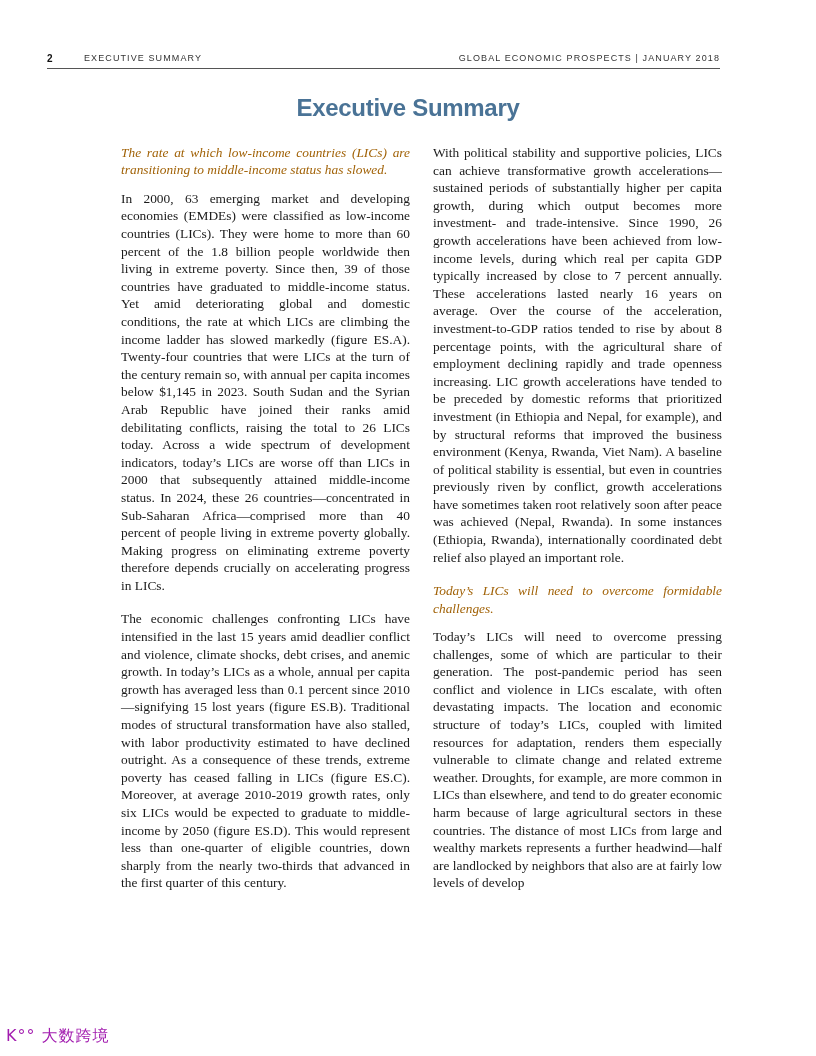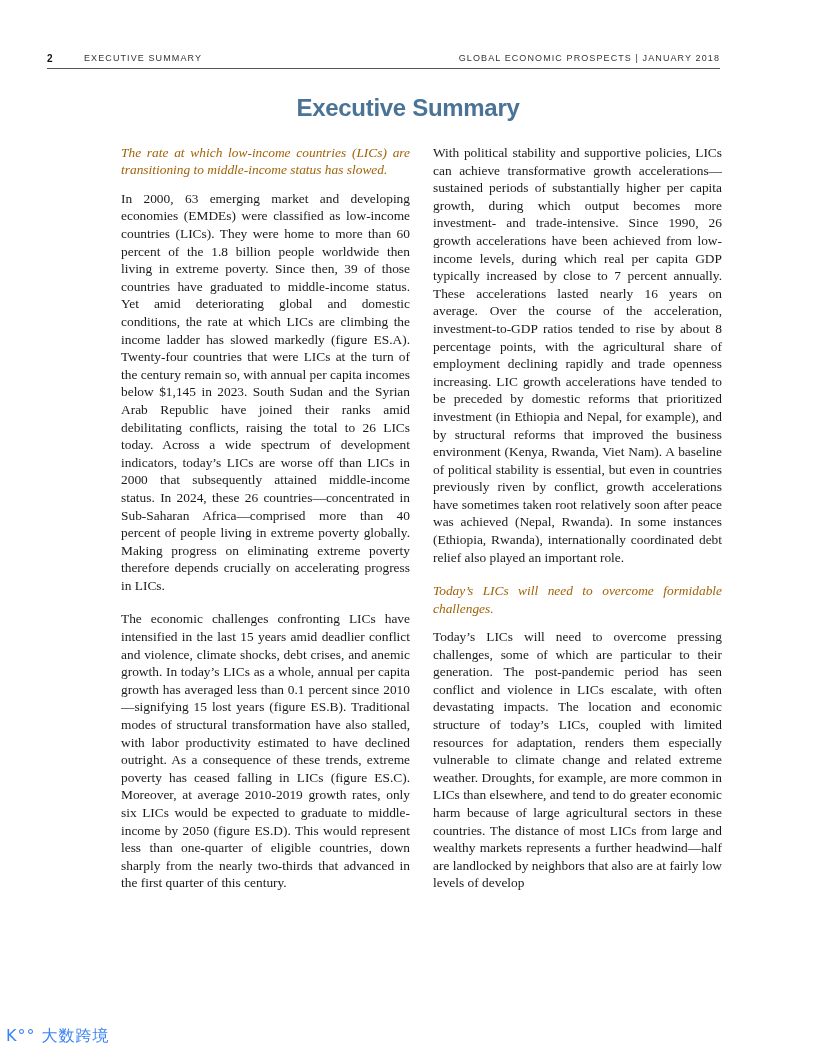--- a/index.html
+++ b/index.html
@@ -23,21 +23,21 @@
   }
   .col.left { left: 121px; }
   .col.right { left: 433px; }
   .col h3 {
     margin: 0 0 11px 0; font-weight: normal; font-style: italic; font-size: 13.4px;
     line-height: 17.4px; text-align: justify; color: #a16207;
   }
   .col p { margin: 0 0 16px 0; text-align: justify; hyphens: manual; }
   .watermark {
     position: absolute; left: 6px; top: 1026px; font-family: "DejaVu Sans", sans-serif;
-    font-size: 16px; color: #3b82f6; letter-spacing: 1px;
+    font-size: 16px; color: #a21caf; letter-spacing: 1px;
   }
 </style>
 </head>
 <body>
 
 <div class="running-header">
   <span class="page-num">2</span>
   <span class="section-name">EXECUTIVE SUMMARY</span>
   <span class="pub-name">GLOBAL ECONOMIC PROSPECTS | JANUARY 2018</span>
 </div>

